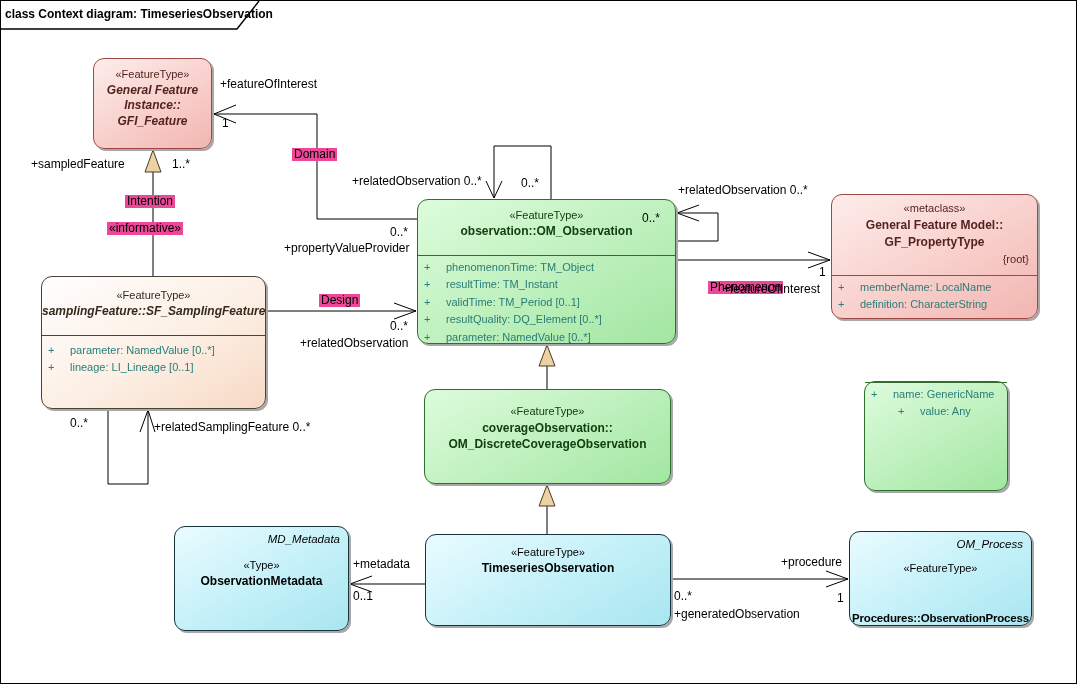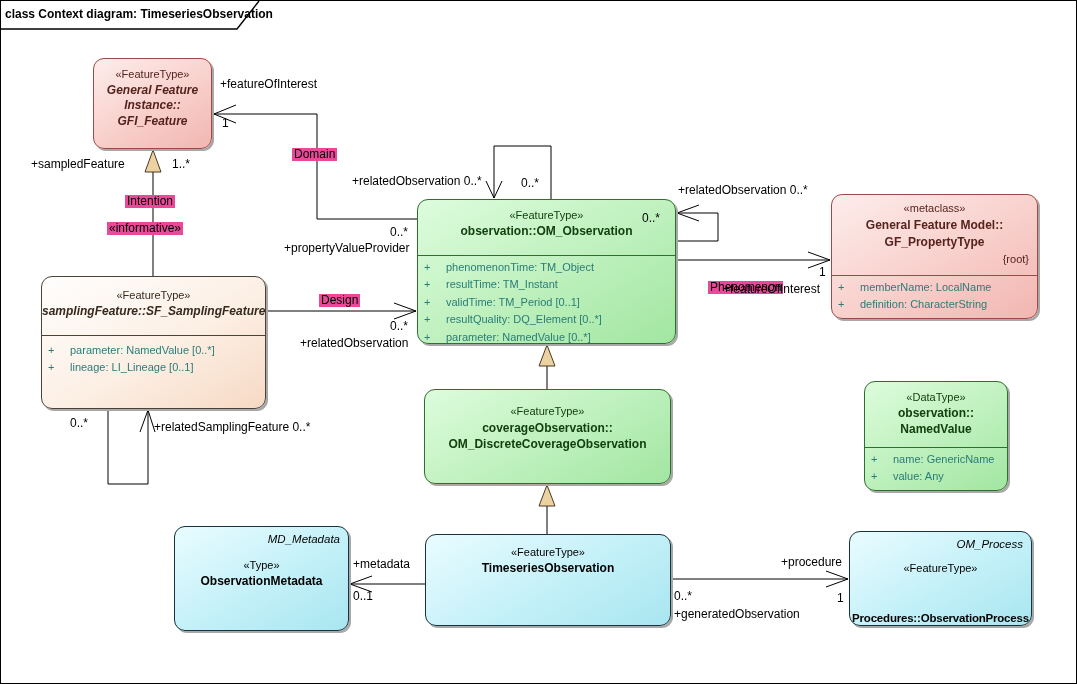--- a/index.html
+++ b/index.html
@@ -165,29 +165,24 @@
 
   <div class="cls green" style="left:423px;top:388px;width:247px;height:95px;">
     <div class="hdr" style="padding-top:13px;line-height:16.5px;">
       <div class="stereo">«FeatureType»</div>
       <div class="cname">coverageObservation::</div>
       <div class="cname">OM_DiscreteCoverageObservation</div>
     </div>
   </div>
 
   <div class="cls green" style="left:863px;top:380px;width:144px;height:110px;">
-    <div class="hdr" style="height:58px;padding-top:7px;line-height:16px;">
-      <div class="stereo">«DataType»</div>
-      <div class="cname">observation::</div>
-      <div class="cname">NamedValue</div>
-    </div>
     <div class="divider"></div>
     <div class="attrs">
       <div class="arow" style="line-height:17px;"><span class="vis">+</span><span>name: GenericName</span></div>
-      <div class="arow" style="line-height:17px;"><span class="vis">+</span><span>value: Any</span></div>
+      <div class="arow" style="line-height:17px;margin-left:27px;"><span class="vis">+</span><span>value: Any</span></div>
     </div>
   </div>
 
   <div class="cls cyan" style="left:173px;top:525px;width:175px;height:105px;">
     <div class="corner">MD_Metadata</div>
     <div class="hdr" style="padding-top:30px;line-height:16px;">
       <div class="stereo">«Type»</div>
       <div class="cname">ObservationMetadata</div>
     </div>
   </div>

